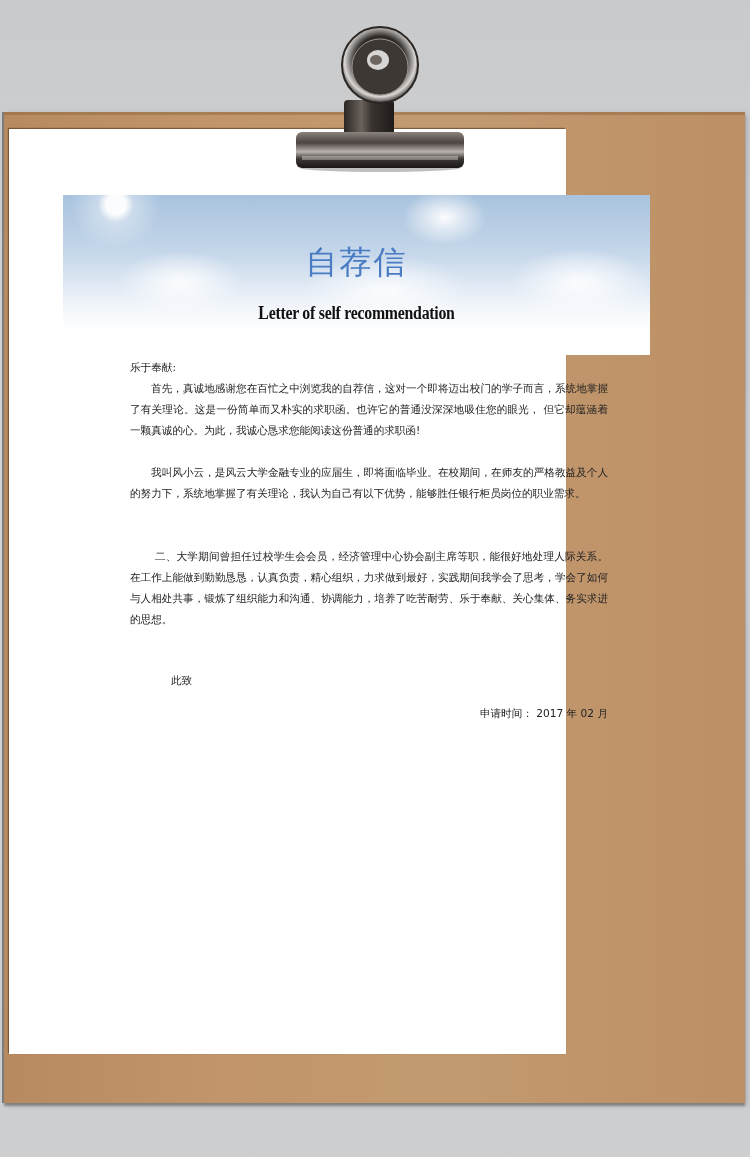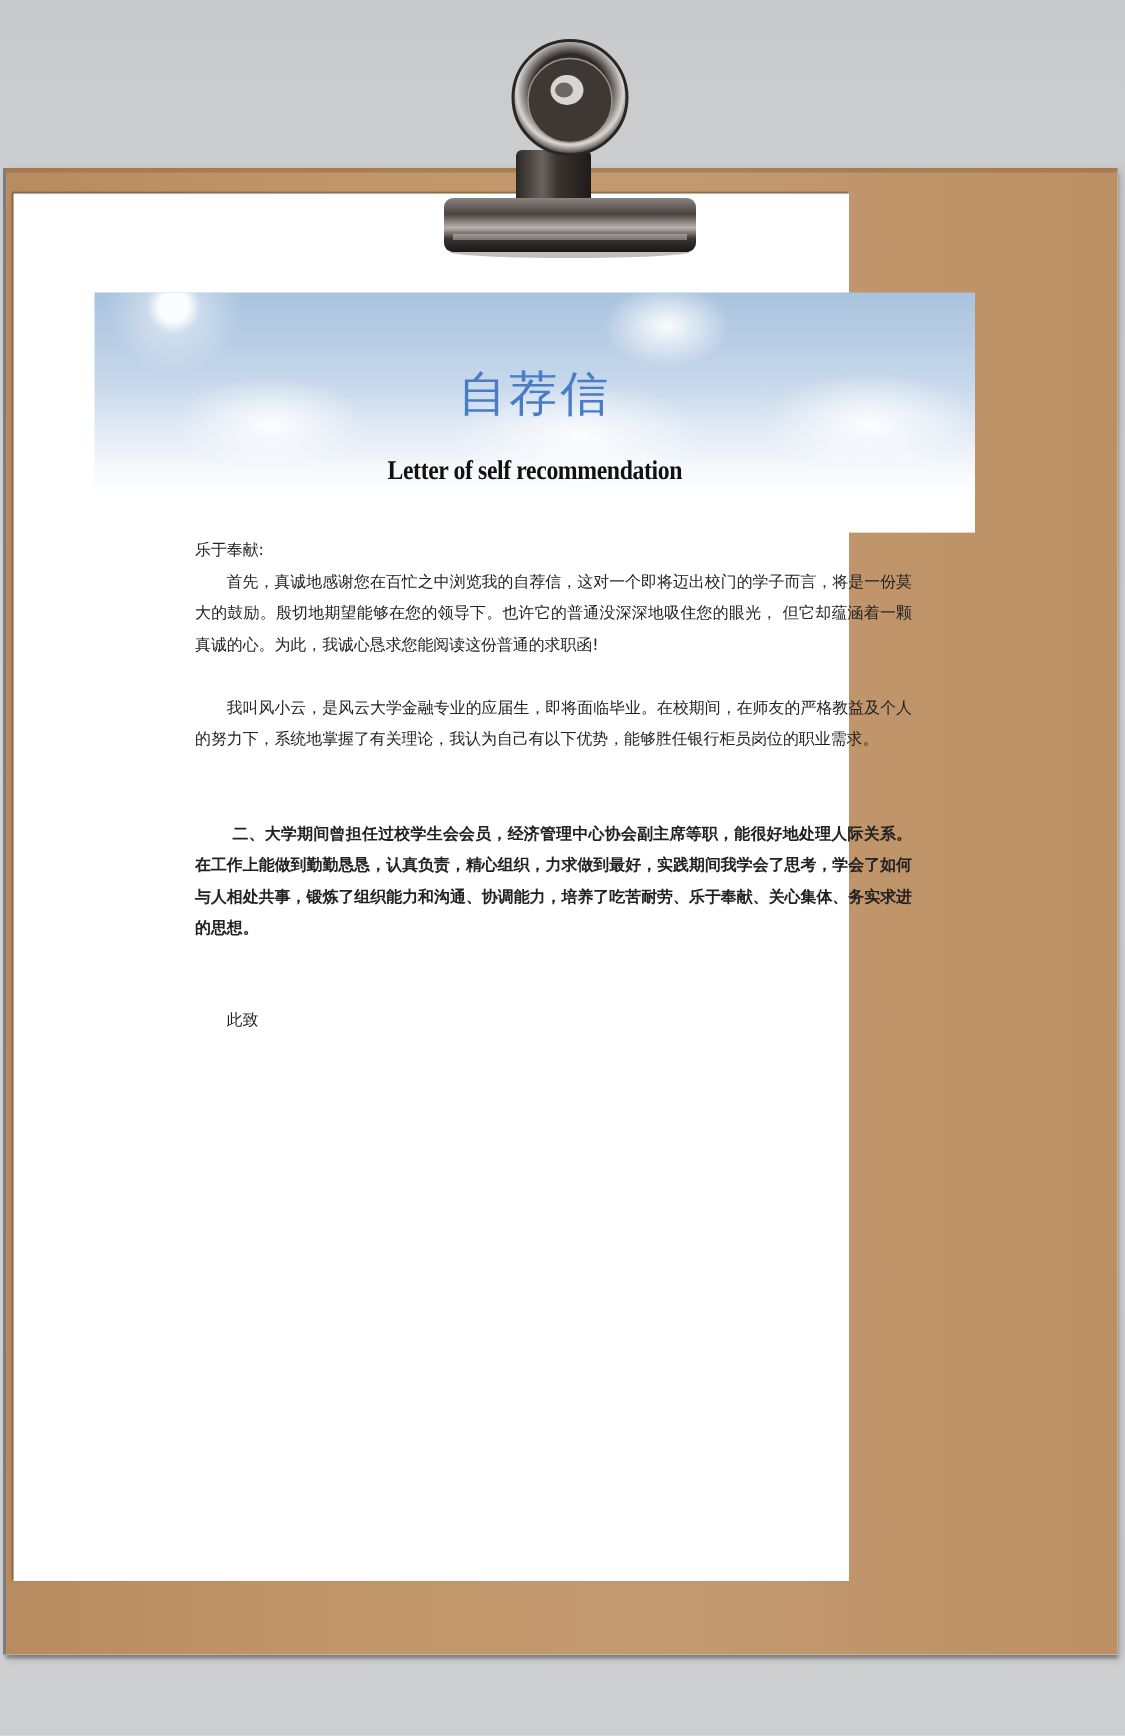--- a/index.html
+++ b/index.html
@@ -75,25 +75,26 @@
     .letter {
       position: absolute;
       left: 121px; top: 228px;
       width: 478px;
       font-size: 10.6px;
       line-height: 21px;
       color: #222222;
     }
     .letter p { margin: 0; text-align: justify; }
     .indent { text-indent: 21px; }
-    .indent2 { text-indent: 25px; font-weight: bold; }
+    .indent2 { text-indent: 25px; }
     .gap { height: 21px; }
     .closing-row {
       position: relative;
       height: 33px;
+      margin-left: 20px;
     }
     .salute { padding-left: 21px; }
     .applicant {
       position: absolute; right: 26px; top: 0;
     }
     .date {
       position: absolute; right: 0; top: 0;
     }
   </style>
 </head>
@@ -135,25 +136,28 @@
 </svg>
 
 <div class="paper">
   <div class="banner">
     <div class="title-cn">自荐信</div>
     <div class="title-en">Letter of self recommendation</div>
   </div>
 
   <div class="letter">
     <p>乐于奉献:</p>
-    <p class="indent">首先，真诚地感谢您在百忙之中浏览我的自荐信，这对一个即将迈出校门的学子而言，将是一份莫大的鼓励。殷切地期望能够在您的领导下。也许它的普通没深深地吸住您的眼光， 但它却蕴涵着一颗真诚的心。为此，我诚心恳求您能阅读这份普通的求职函!</p>
+    <p class="indent">首先，真诚地感谢您在百忙之中浏览我的自荐信，这对一个即将迈出校门的学子而言，系统地掌握了有关理论。这是一份简单而又朴实的求职函。也许它的普通没深深地吸住您的眼光， 但它却蕴涵着一颗真诚的心。为此，我诚心恳求您能阅读这份普通的求职函!</p>
     <div class="gap"></div>
     <p class="indent">我叫风小云，是风云大学金融专业的应届生，即将面临毕业。在校期间，在师友的严格教益及个人的努力下，系统地掌握了有关理论，我认为自己有以下优势，能够胜任银行柜员岗位的职业需求。</p>
     <div class="gap"></div>
     <div class="gap"></div>
     <p class="indent2">二、大学期间曾担任过校学生会会员，经济管理中心协会副主席等职，能很好地处理人际关系。在工作上能做到勤勤恳恳，认真负责，精心组织，力求做到最好，实践期间我学会了思考，学会了如何与人相处共事，锻炼了组织能力和沟通、协调能力，培养了吃苦耐劳、乐于奉献、关心集体、务实求进的思想。</p>
     <div class="gap"></div>
     <div class="gap" style="height:19px"></div>
     <div class="closing-row">
       <span class="salute">此致</span>
     </div>
+    <div class="closing-row">
+      <span class="date">申请时间：  2017 年 02 月</span>
+    </div>
   </div>
 </div>
 
 </body></html>

